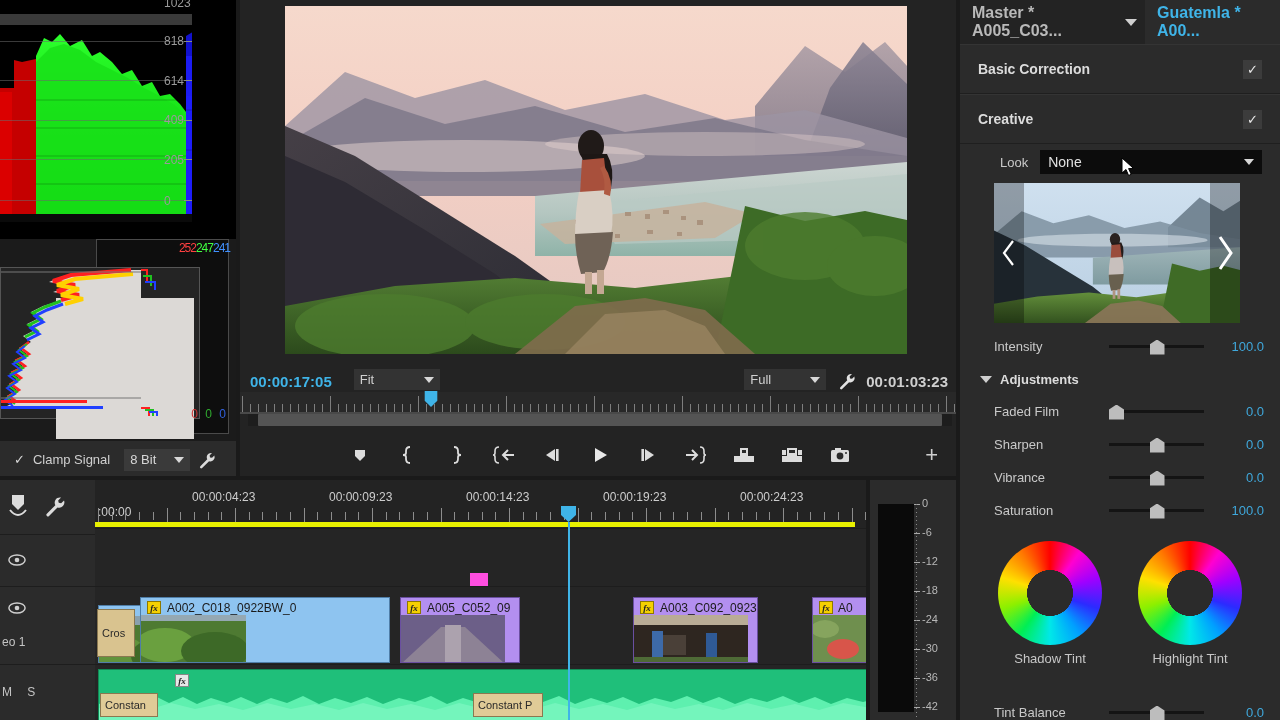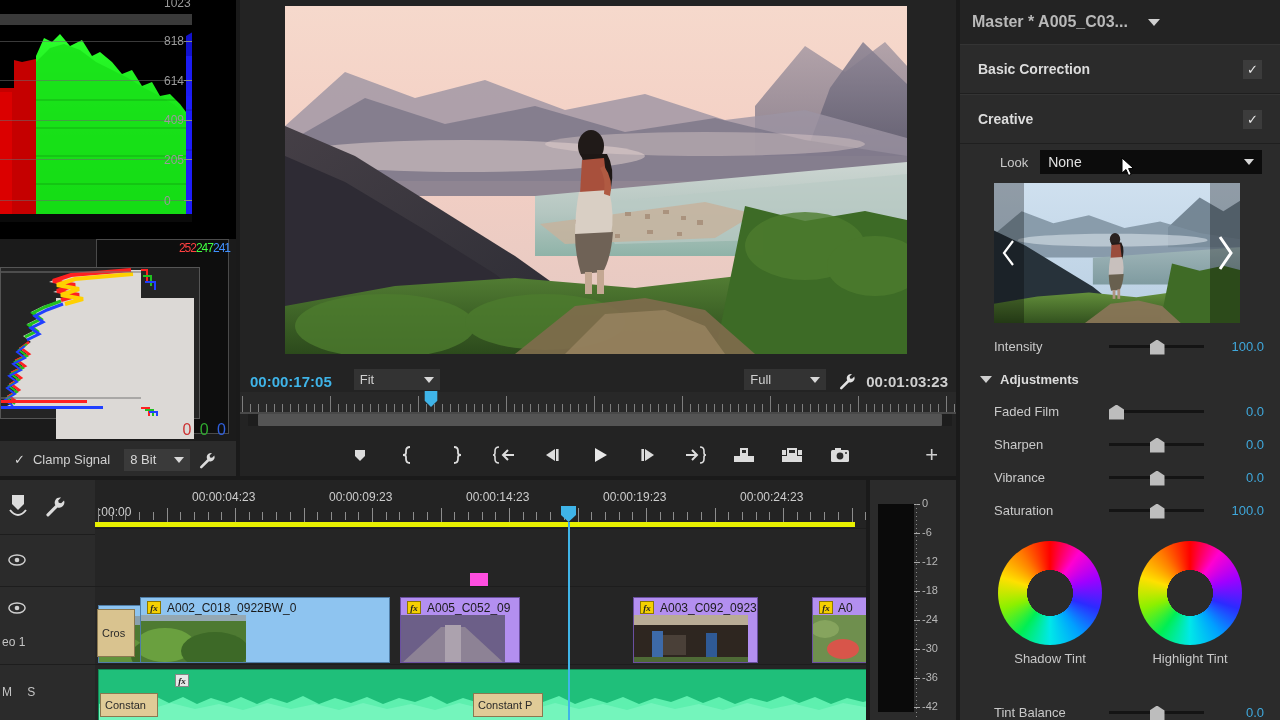--- a/index.html
+++ b/index.html
@@ -26,21 +26,21 @@
   }
   #scope-top .gl { position:absolute; left:0; width:192px; height:1px; background:#6a6a6a; opacity:.55;}
   #scope-top .tickm { position:absolute; right:44px; width:8px; height:1px; background:#8a8a8a; }
   #scope-top-bar { position:absolute; left:0; top:14px; width:193px; height:11px; background:#3a3a3a; }
 
   #scope-bot { position:absolute; left:0; top:239px; width:236px; height:200px; background:#1b1b1b; overflow:hidden;}
   #hist-box { position:absolute; left:96px; top:0px; width:133px; height:195px; background:#0e0e0e; border:1px solid #4a4a4a; }
   #hist-area { position:absolute; left:0px; top:28px; width:200px; height:152px; background:#242424; border:1px solid #555; }
   #hist-fill { position:absolute; left:55px; top:30px; width:138px; height:148px; background:#dcd9d6; }
   #hist-top-val { position:absolute; right:6px; top:2px; font-size:12px; letter-spacing:-1px; }
-  #hist-bot-val { position:absolute; right:8px; bottom:0; font-size:16px; letter-spacing:2px;}
+  #hist-bot-val { position:absolute; right:8px; bottom:18px; font-size:12px; letter-spacing:2px;}
   #clampbar {
     position:absolute; left:0; top:441px; width:236px; height:37px; background:#2b2b2b;
     display:flex; align-items:center; padding-left:14px; gap:8px;
   }
   #clampbar .ck { color:#d8d8d8; font-size:13px; }
   #clampbar .lbl { font-size:13px; color:#d0d0d0; }
   .mini-select {
     background:#3a3a3a; height:22px; min-width:66px; display:flex; align-items:center;
     justify-content:space-between; padding:0 6px; font-size:13px; color:#d8d8d8; margin-left:6px;
   }
@@ -552,20 +552,23 @@
     <div id="plusbtn">+</div>
   </div>
 
   <div id="lumetri">
 
     <div id="lum-tabs">
       <div class="lum-tab inactive">
         <span>Master * A005_C03...</span>
       </div>
       <span class="tab-caret"></span>
+      <div class="lum-tab active">
+        <span>Guatemla * A00...</span>
+      </div>
     </div>
 
     <div class="section-row">
       <span class="section-title">Basic Correction</span>
       <span class="sec-check">✓</span>
     </div>
 
     <div class="section-row">
       <span class="section-title">Creative</span>
       <span class="sec-check">✓</span>

